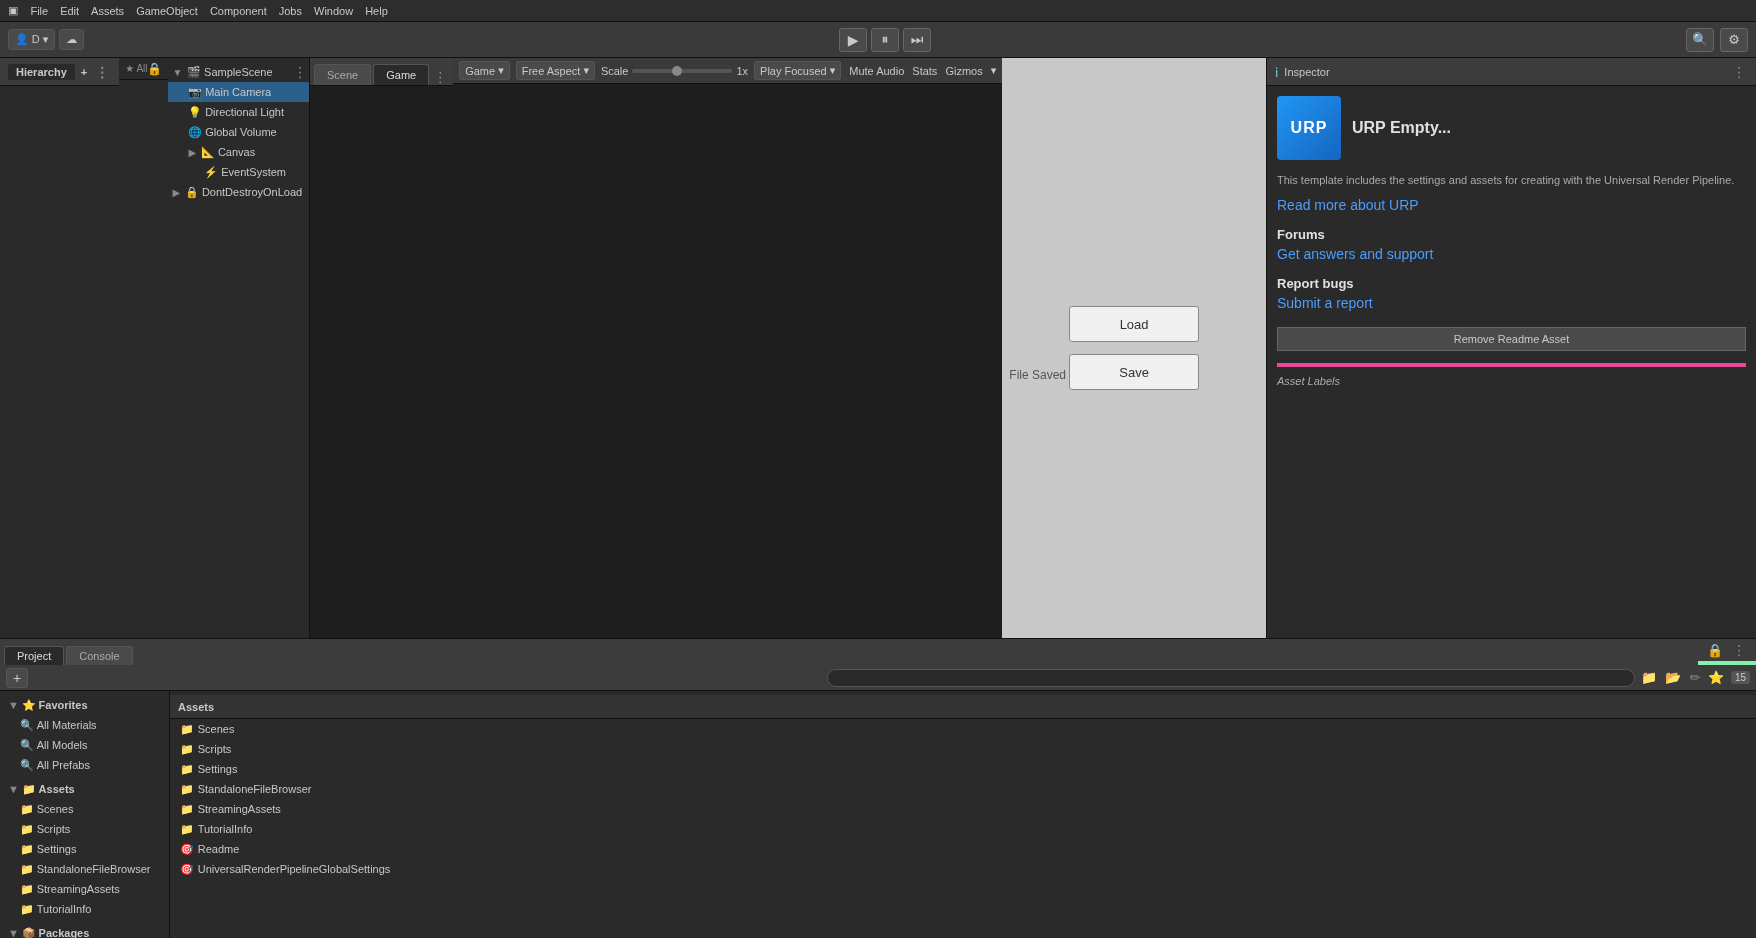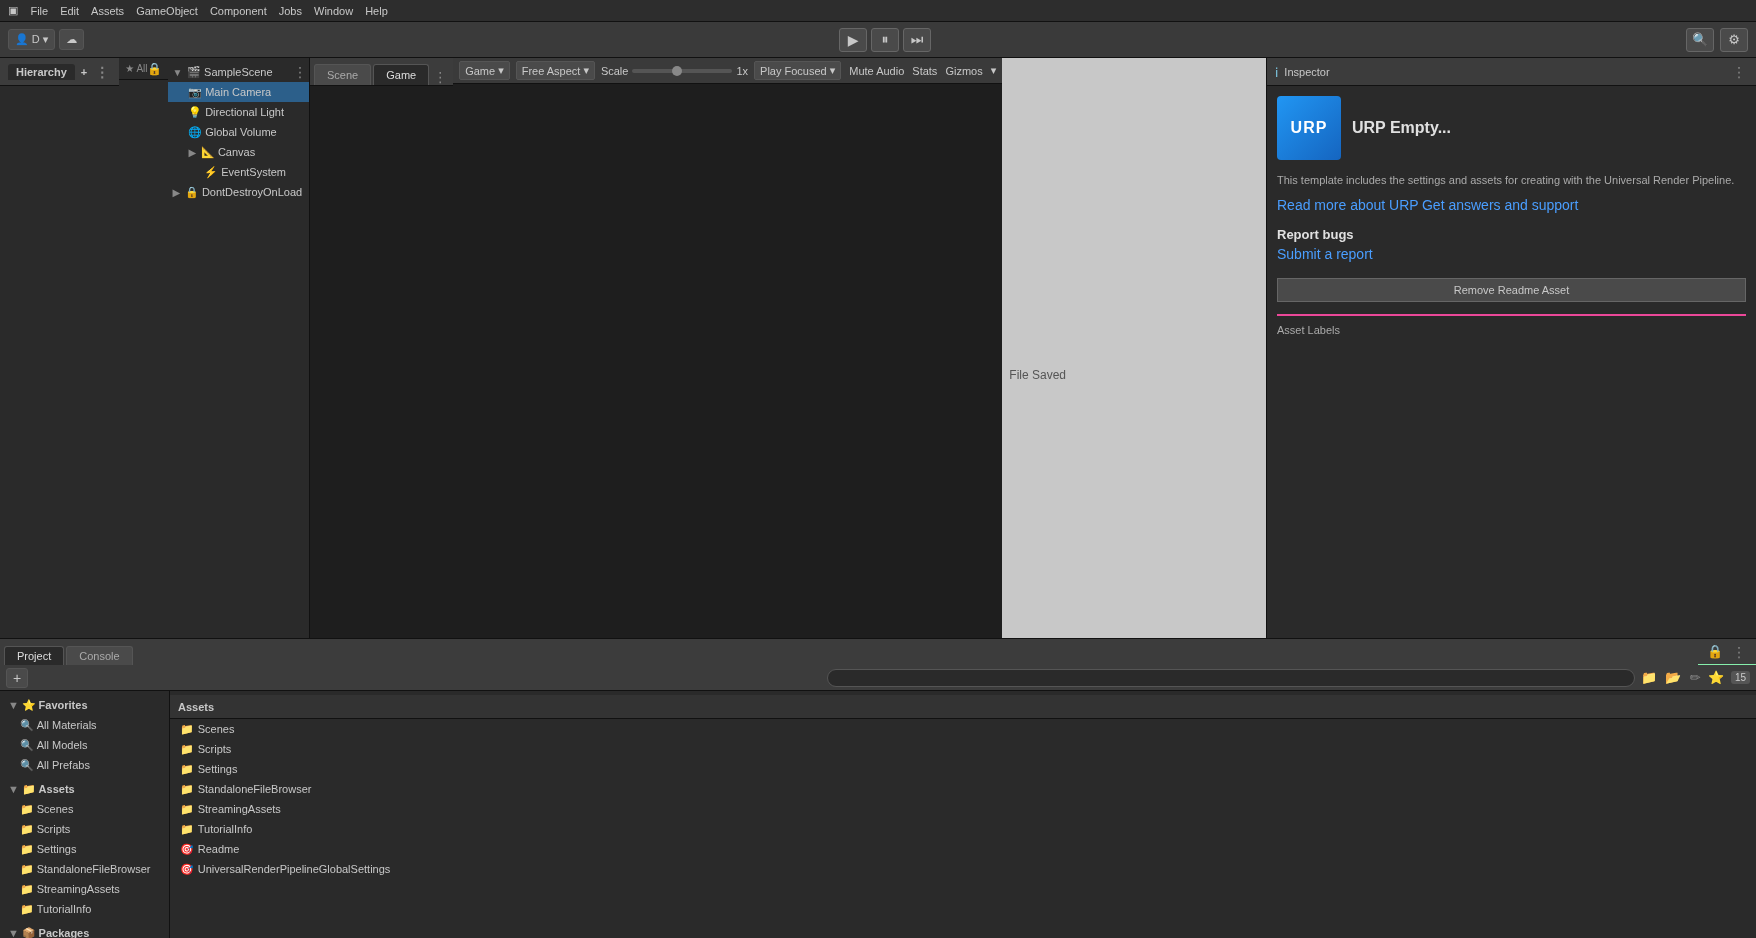--- a/index.html
+++ b/index.html
@@ -296,22 +296,23 @@
       border: 1px solid #666;
       color: #c8c8c8;
       padding: 5px 12px;
       font-size: 11px;
       cursor: pointer;
       width: 100%;
     }
 
     .asset-labels-section {
       margin-top: 12px;
-      border-top: 2px solid #ec4899;
+      border-top: 4px solid #ec4899;
       padding-top: 8px;
+      font-style: italic;
     }
     .asset-labels-title {
       font-size: 11px;
       color: #aaa;
       margin-bottom: 4px;
     }
 
     
     .bottom-area {
       height: 300px;
@@ -578,58 +579,63 @@
           <span>▾</span>
         </div>
         <span>Mute Audio</span>
         <span>Stats</span>
         <span>Gizmos</span>
         <span>▾</span>
       </div>
     </div>
 
     <div class="game-view">
+      <div class="game-content">
+        <button class="game-btn">Load</button>
+        <button class="game-btn">Save</button>
+      </div>
       <div class="file-saved-text">File Saved</div>
     </div>
   </div>
 
   <div class="inspector-panel">
     <div class="inspector-header">
       <span style="color:#7ec8e3; font-size:13px">ℹ</span>
       <span>Inspector</span>
       <span style="margin-left:auto" class="three-dots">⋮</span>
     </div>
     <div class="inspector-content">
       <div class="urp-header">
         <div class="urp-icon">URP</div>
         <div class="urp-title">URP Empty...</div>
       </div>
 
       <div class="inspector-desc">This template includes the settings and assets for creating with the Universal Render Pipeline.</div>
 
       <a class="inspector-link" href="#">Read more about URP</a>
 
+      <div class="inspector-section-title">Forums</div>
       <a class="inspector-link" href="#">Get answers and support</a>
 
       <div class="inspector-section-title">Report bugs</div>
       <a class="inspector-link" href="#">Submit a report</a>
 
       <button class="remove-btn">Remove Readme Asset</button>
 
       <div class="asset-labels-section">
         <div class="asset-labels-title">Asset Labels</div>
       </div>
     </div>
   </div>
 
 </div>
 
 <div class="bottom-area">
 
-  <div style="display:flex; align-items:stretch; background:#3c3c3c; border-bottom:1px solid #86efac; height:26px;">
+  <div style="display:flex; align-items:stretch; background:#3c3c3c; border-bottom:4px solid #86efac; height:26px;">
     <div class="bottom-tabs" style="height:26px; border-bottom:none; flex:1;">
       <div class="bottom-tab active">Project</div>
       <div class="bottom-tab">Console</div>
     </div>
     <div style="display:flex; align-items:center; gap:4px; padding:0 8px; margin-left:auto;">
       <span class="icon-btn">🔒</span>
       <span class="three-dots">⋮</span>
     </div>
   </div>
 

